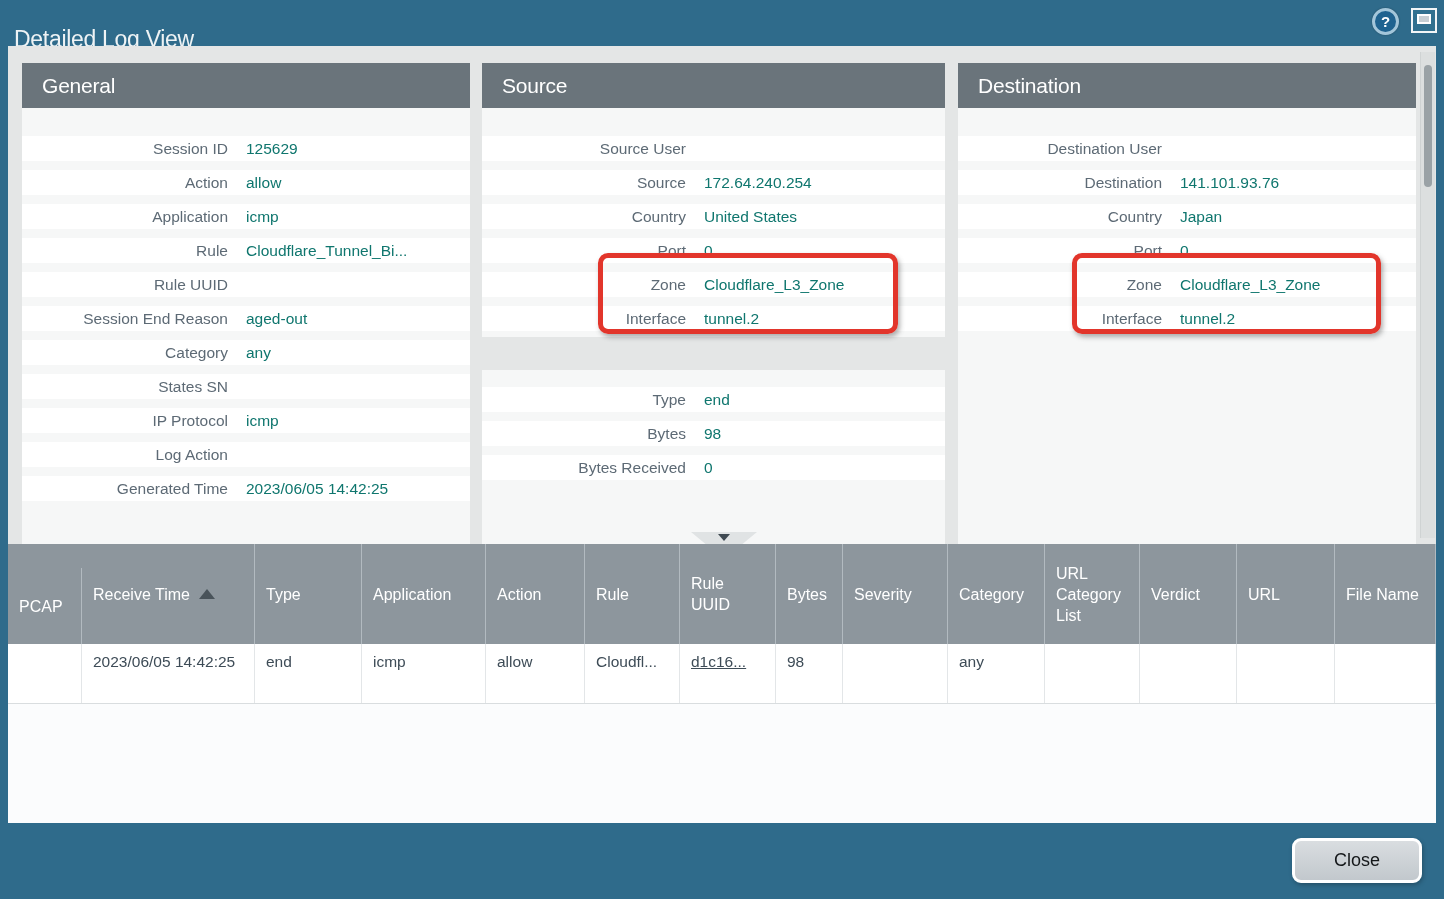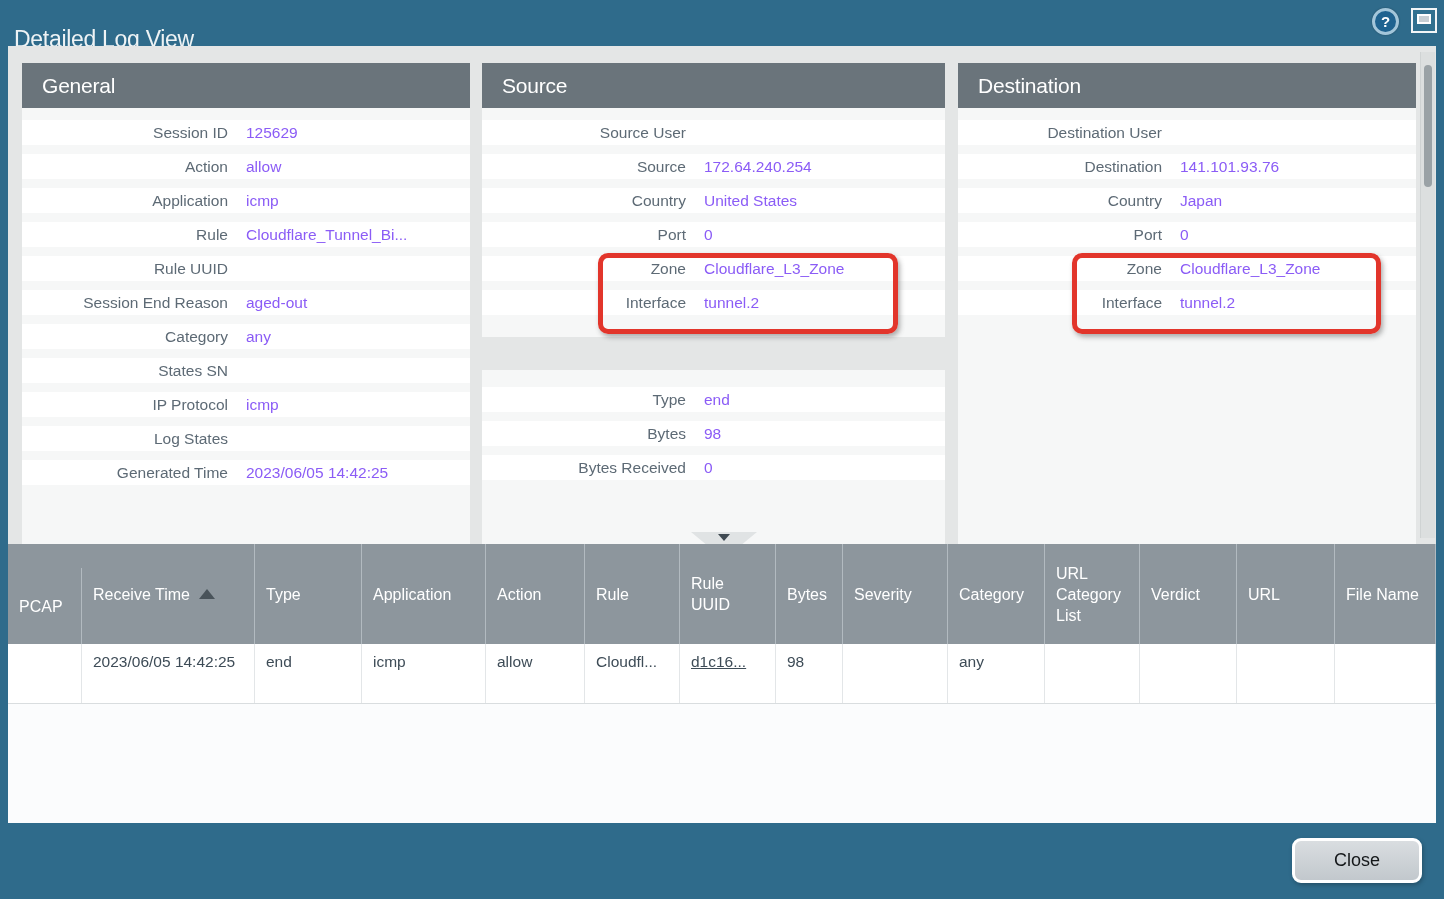--- a/index.html
+++ b/index.html
@@ -23,24 +23,24 @@
     border:2px solid #f2f5f7;box-sizing:border-box;background:#31708f;cursor:pointer;
   }
   .window-icon .inner{
     margin:4px auto 0;width:14px;height:10px;background:#c7cfd4;border:2px solid #fff;box-sizing:border-box;
   }
   
   .upper{position:absolute;left:8px;top:46px;width:1428px;height:498px;background:#e4e6e6;overflow:hidden}
   .panel{position:absolute;background:#f6f7f7}
   .panel-header{height:45px;background:#6a747b;color:#fff;font-size:21px;letter-spacing:-0.2px;
     display:flex;align-items:center;padding-left:20px;font-stretch:condensed}
-  .panel-body{padding-top:12px}
+  .panel-body{padding-top:28px}
   .field-row{display:flex;background:#fff;margin-bottom:9px;padding:2px 0;min-height:21px}
   .field-label{width:206px;flex:none;text-align:right;color:#5d6a75;font-size:15.5px;line-height:21px}
-  .field-value{margin-left:18px;color:#8b5cf6;font-size:15.5px;line-height:21px}
+  .field-value{margin-left:18px;color:#0f766e;font-size:15.5px;line-height:21px}
   .lbl-204 .field-label{width:204px}
   .wrap-narrow{max-width:196px;word-wrap:break-word}
   #panel-general{left:14px;top:17px;width:448px;height:540px}
   #panel-source{left:474px;top:17px;width:463px;height:274px}
   #panel-details{left:474px;top:324px;width:463px;height:220px}
   #panel-details .panel-body{padding-top:17px}
   #panel-destination{left:950px;top:17px;width:458px;height:540px}
   .highlight-box{
     position:absolute;box-sizing:border-box;border:5px solid #e2352b;border-radius:10px;
     box-shadow:2px 3px 5px rgba(80,80,80,.45);pointer-events:none;
@@ -122,21 +122,21 @@
         </div>
         <div class="field-row">
           <div class="field-label">States SN</div>
           <div class="field-value"></div>
         </div>
         <div class="field-row">
           <div class="field-label">IP Protocol</div>
           <div class="field-value">icmp</div>
         </div>
         <div class="field-row">
-          <div class="field-label">Log States</div>
+          <div class="field-label">Log Action</div>
           <div class="field-value"></div>
         </div>
         <div class="field-row">
           <div class="field-label">Generated Time</div>
           <div class="field-value">2023/06/05 14:42:25</div>
         </div>
       </div>
   </div>
 
   <div class="panel lbl-204" id="panel-source">

